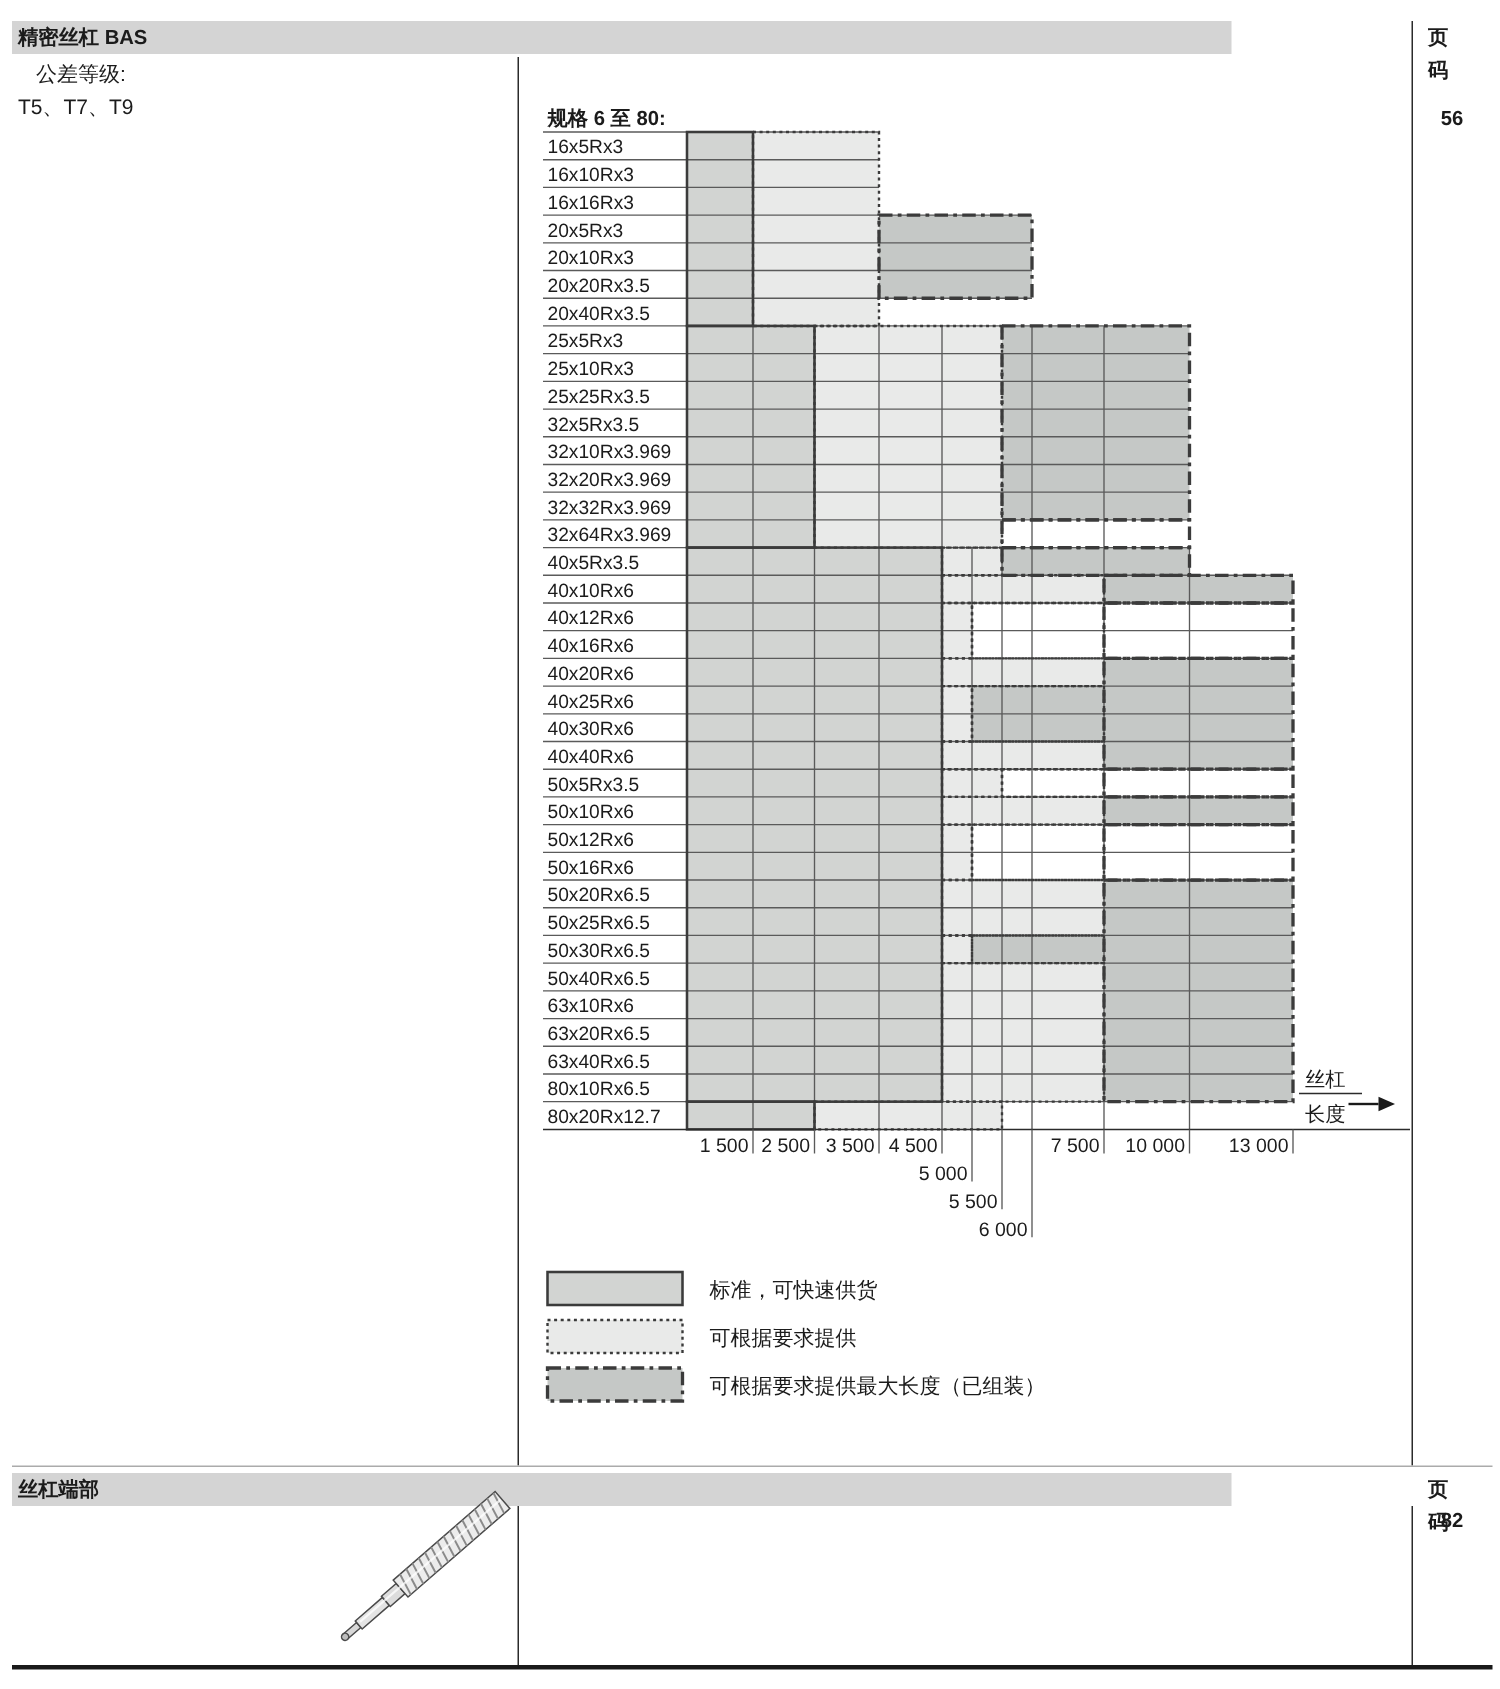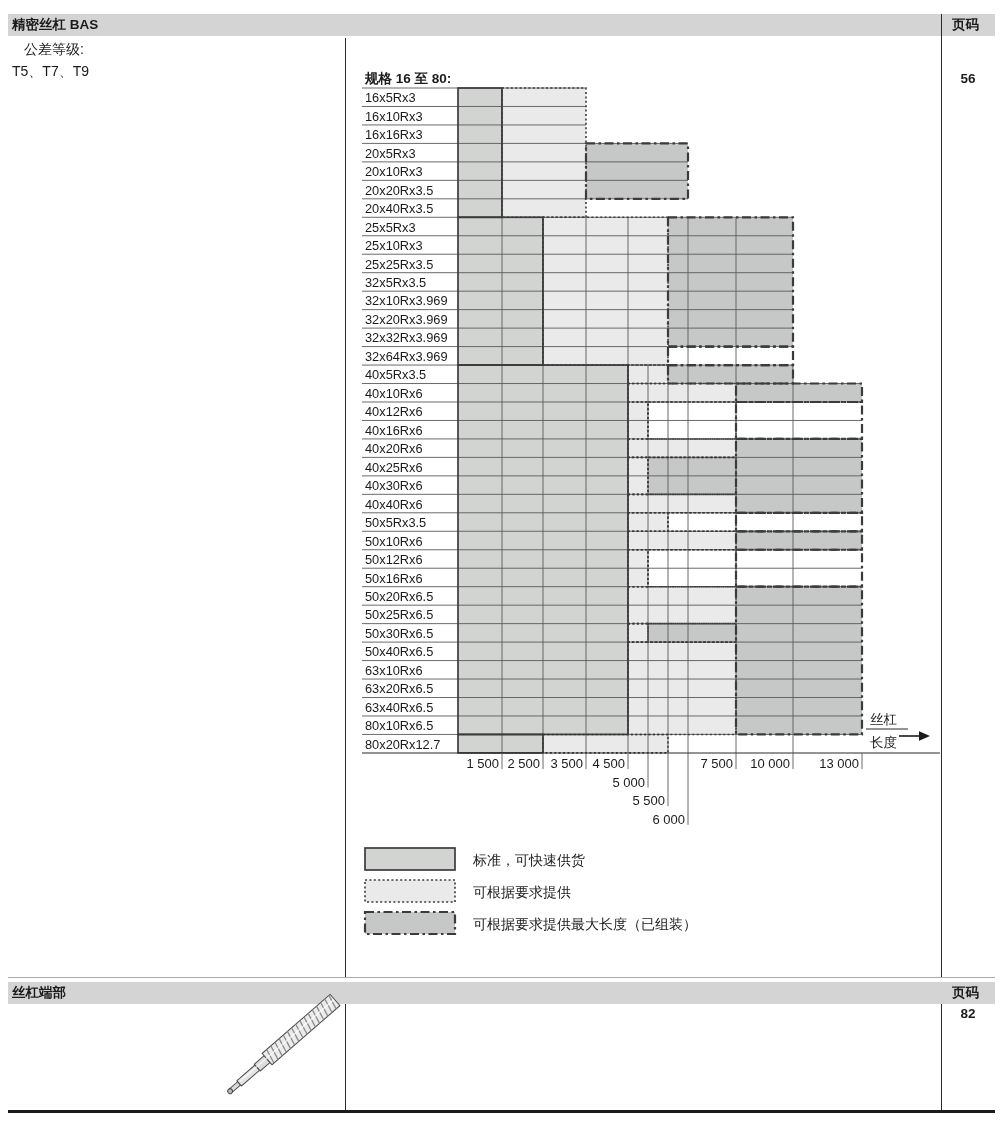--- a/index.html
+++ b/index.html
@@ -1,18 +1,18 @@
 <!DOCTYPE html>
 <html><head>
 <meta charset="utf-8">
 <style>
   html,body{margin:0;padding:0;background:#fff;}
   #page{position:relative;width:1000px;height:1126px;background:#fff;
         font-family:"Liberation Sans","DejaVu Sans",sans-serif;color:#1b1b1b;overflow:hidden;}
-  .hbar{position:absolute;left:8px;width:987px;height:22px;background:#d4d4d4;}
+  .hbar{position:absolute;left:8px;width:813px;height:22px;background:#d4d4d4;}
   .hbar .btxt{position:absolute;top:0;line-height:22px;font-size:13.5px;font-weight:bold;}
   .pgnum{position:absolute;left:941px;width:54px;text-align:center;font-size:13.5px;font-weight:bold;}
   .smalltxt{position:absolute;font-size:14px;}
   .vline{position:absolute;width:1px;background:#2b2b2b;}
   .thinline{position:absolute;left:8px;width:987px;height:1px;background:#ababab;}
   .thickline{position:absolute;left:8px;width:987px;height:3px;background:#1a1a1a;}
   .charttitle{position:absolute;left:365px;top:70px;font-size:13.5px;font-weight:bold;}
   svg{position:absolute;left:0;top:0;}
   text{font-family:"Liberation Sans","DejaVu Sans",sans-serif;}
 </style>
@@ -27,21 +27,21 @@
   </div>
   <div class="pgnum" style="top:44px;margin-top:27px;">56</div>
 
   <div class="smalltxt" style="left:12px;top:41px;margin-left:12px;">公差等级:</div>
   <div class="smalltxt" style="left:12px;top:63px;text-align:center;">T5、T7、T9</div>
 
   <div class="vline" style="left:345px;top:38px;height:939px;"></div>
   <div class="vline" style="left:941px;top:14px;height:963px;"></div>
   <div class="thinline" style="top:977px;"></div>
 
-  <div class="charttitle">规格 16 至 80:</div>
+  <div class="charttitle">规格 6 至 80:</div>
 
   <svg id="chart-svg" width="1000" height="1126">
       <rect x="458" y="88" width="44" height="129.29" fill="#d2d4d2" stroke="none"></rect>
       <rect x="458" y="217.29" width="85" height="147.76" fill="#d2d4d2" stroke="none"></rect>
       <rect x="458" y="365.04999999999995" width="170" height="369.4" fill="#d2d4d2" stroke="none"></rect>
       <rect x="458" y="734.4499999999999" width="85" height="18.47" fill="#d2d4d2" stroke="none"></rect>
       <rect x="502" y="88" width="84" height="129.29" fill="#e9eae9" stroke="none"></rect>
       <rect x="543" y="217.29" width="125" height="147.76" fill="#e9eae9" stroke="none"></rect>
       <rect x="628" y="365.04999999999995" width="40" height="18.47" fill="#e9eae9" stroke="none"></rect>
       <rect x="628" y="383.52" width="108" height="18.47" fill="#e9eae9" stroke="none"></rect>

